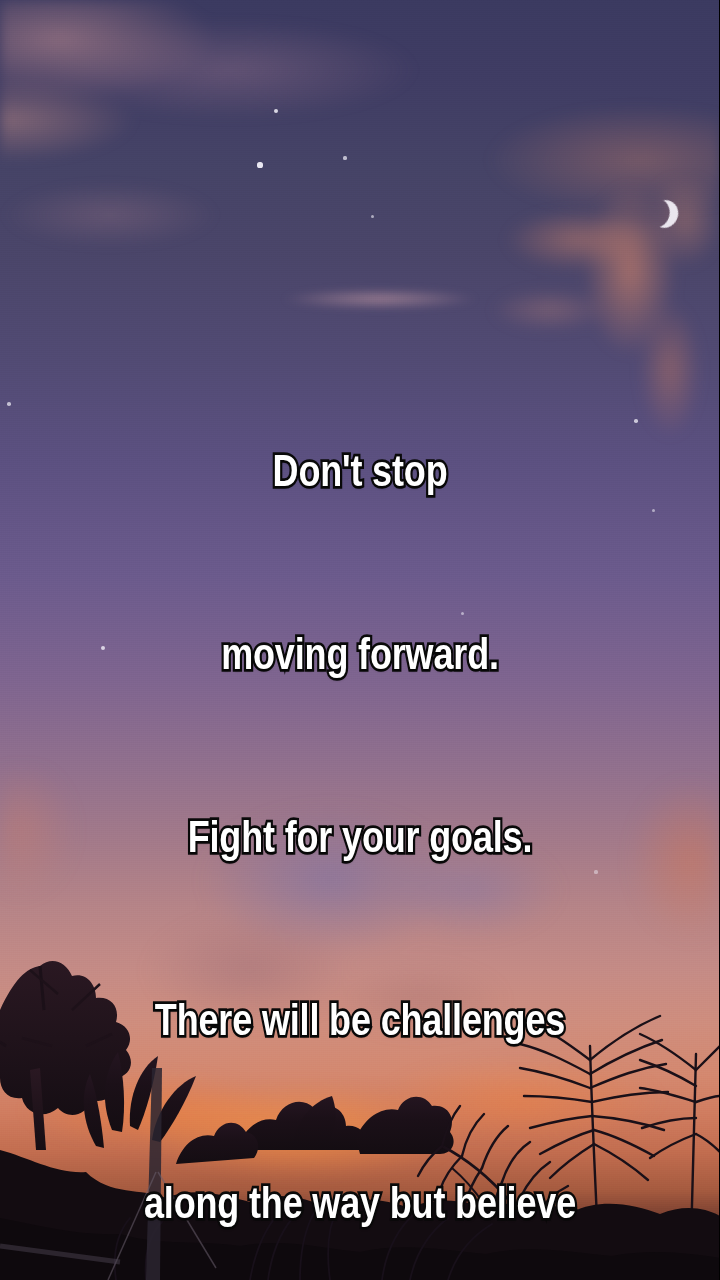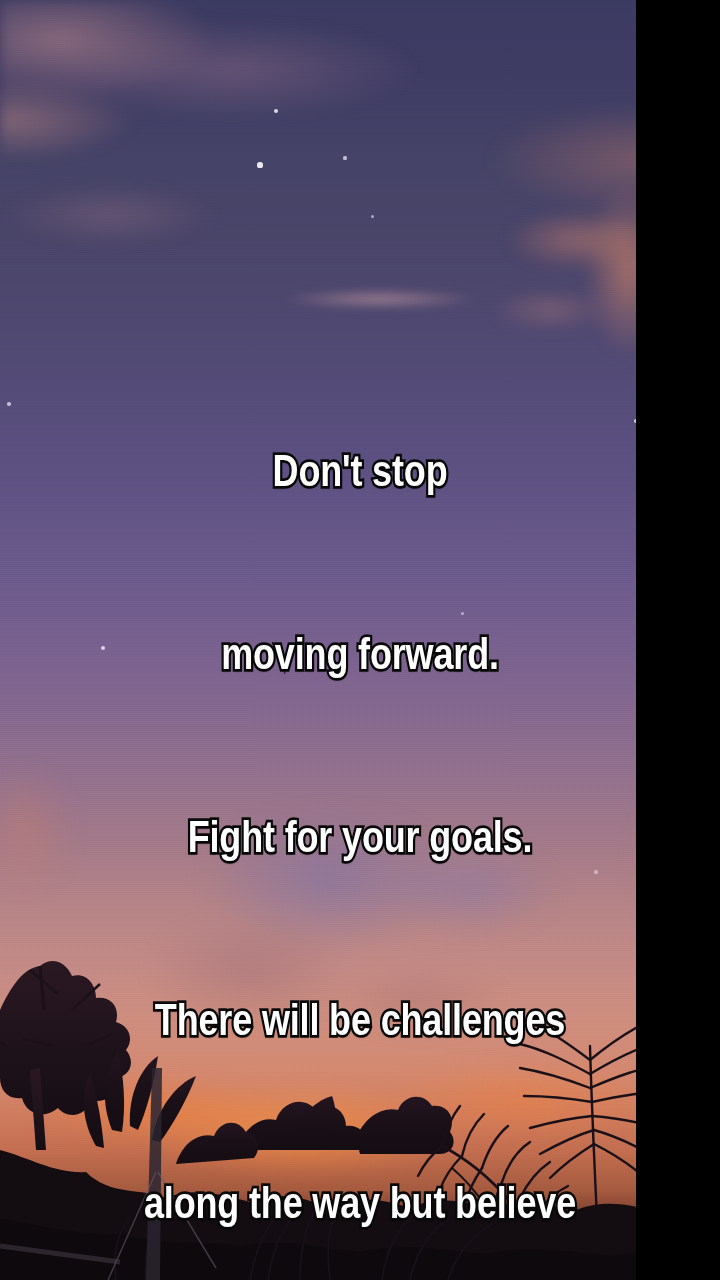--- a/index.html
+++ b/index.html
@@ -1,20 +1,20 @@
 <!DOCTYPE html>
 <html><head>
 <meta charset="utf-8">
 <style>
   html,body{margin:0;padding:0;background:#000;}
   body{font-family:"Liberation Sans",sans-serif;}
 
   #poster{
     position:relative;
-    width:636px;height:1280px;
+    width:719px;height:1280px;
     overflow:hidden;
     background:#0c4a6e;
   }
 
   
   .sky{
     position:absolute;inset:0;
     background:linear-gradient(to bottom,
       #3b3a60 0%,
       #3f3c63 6%,

